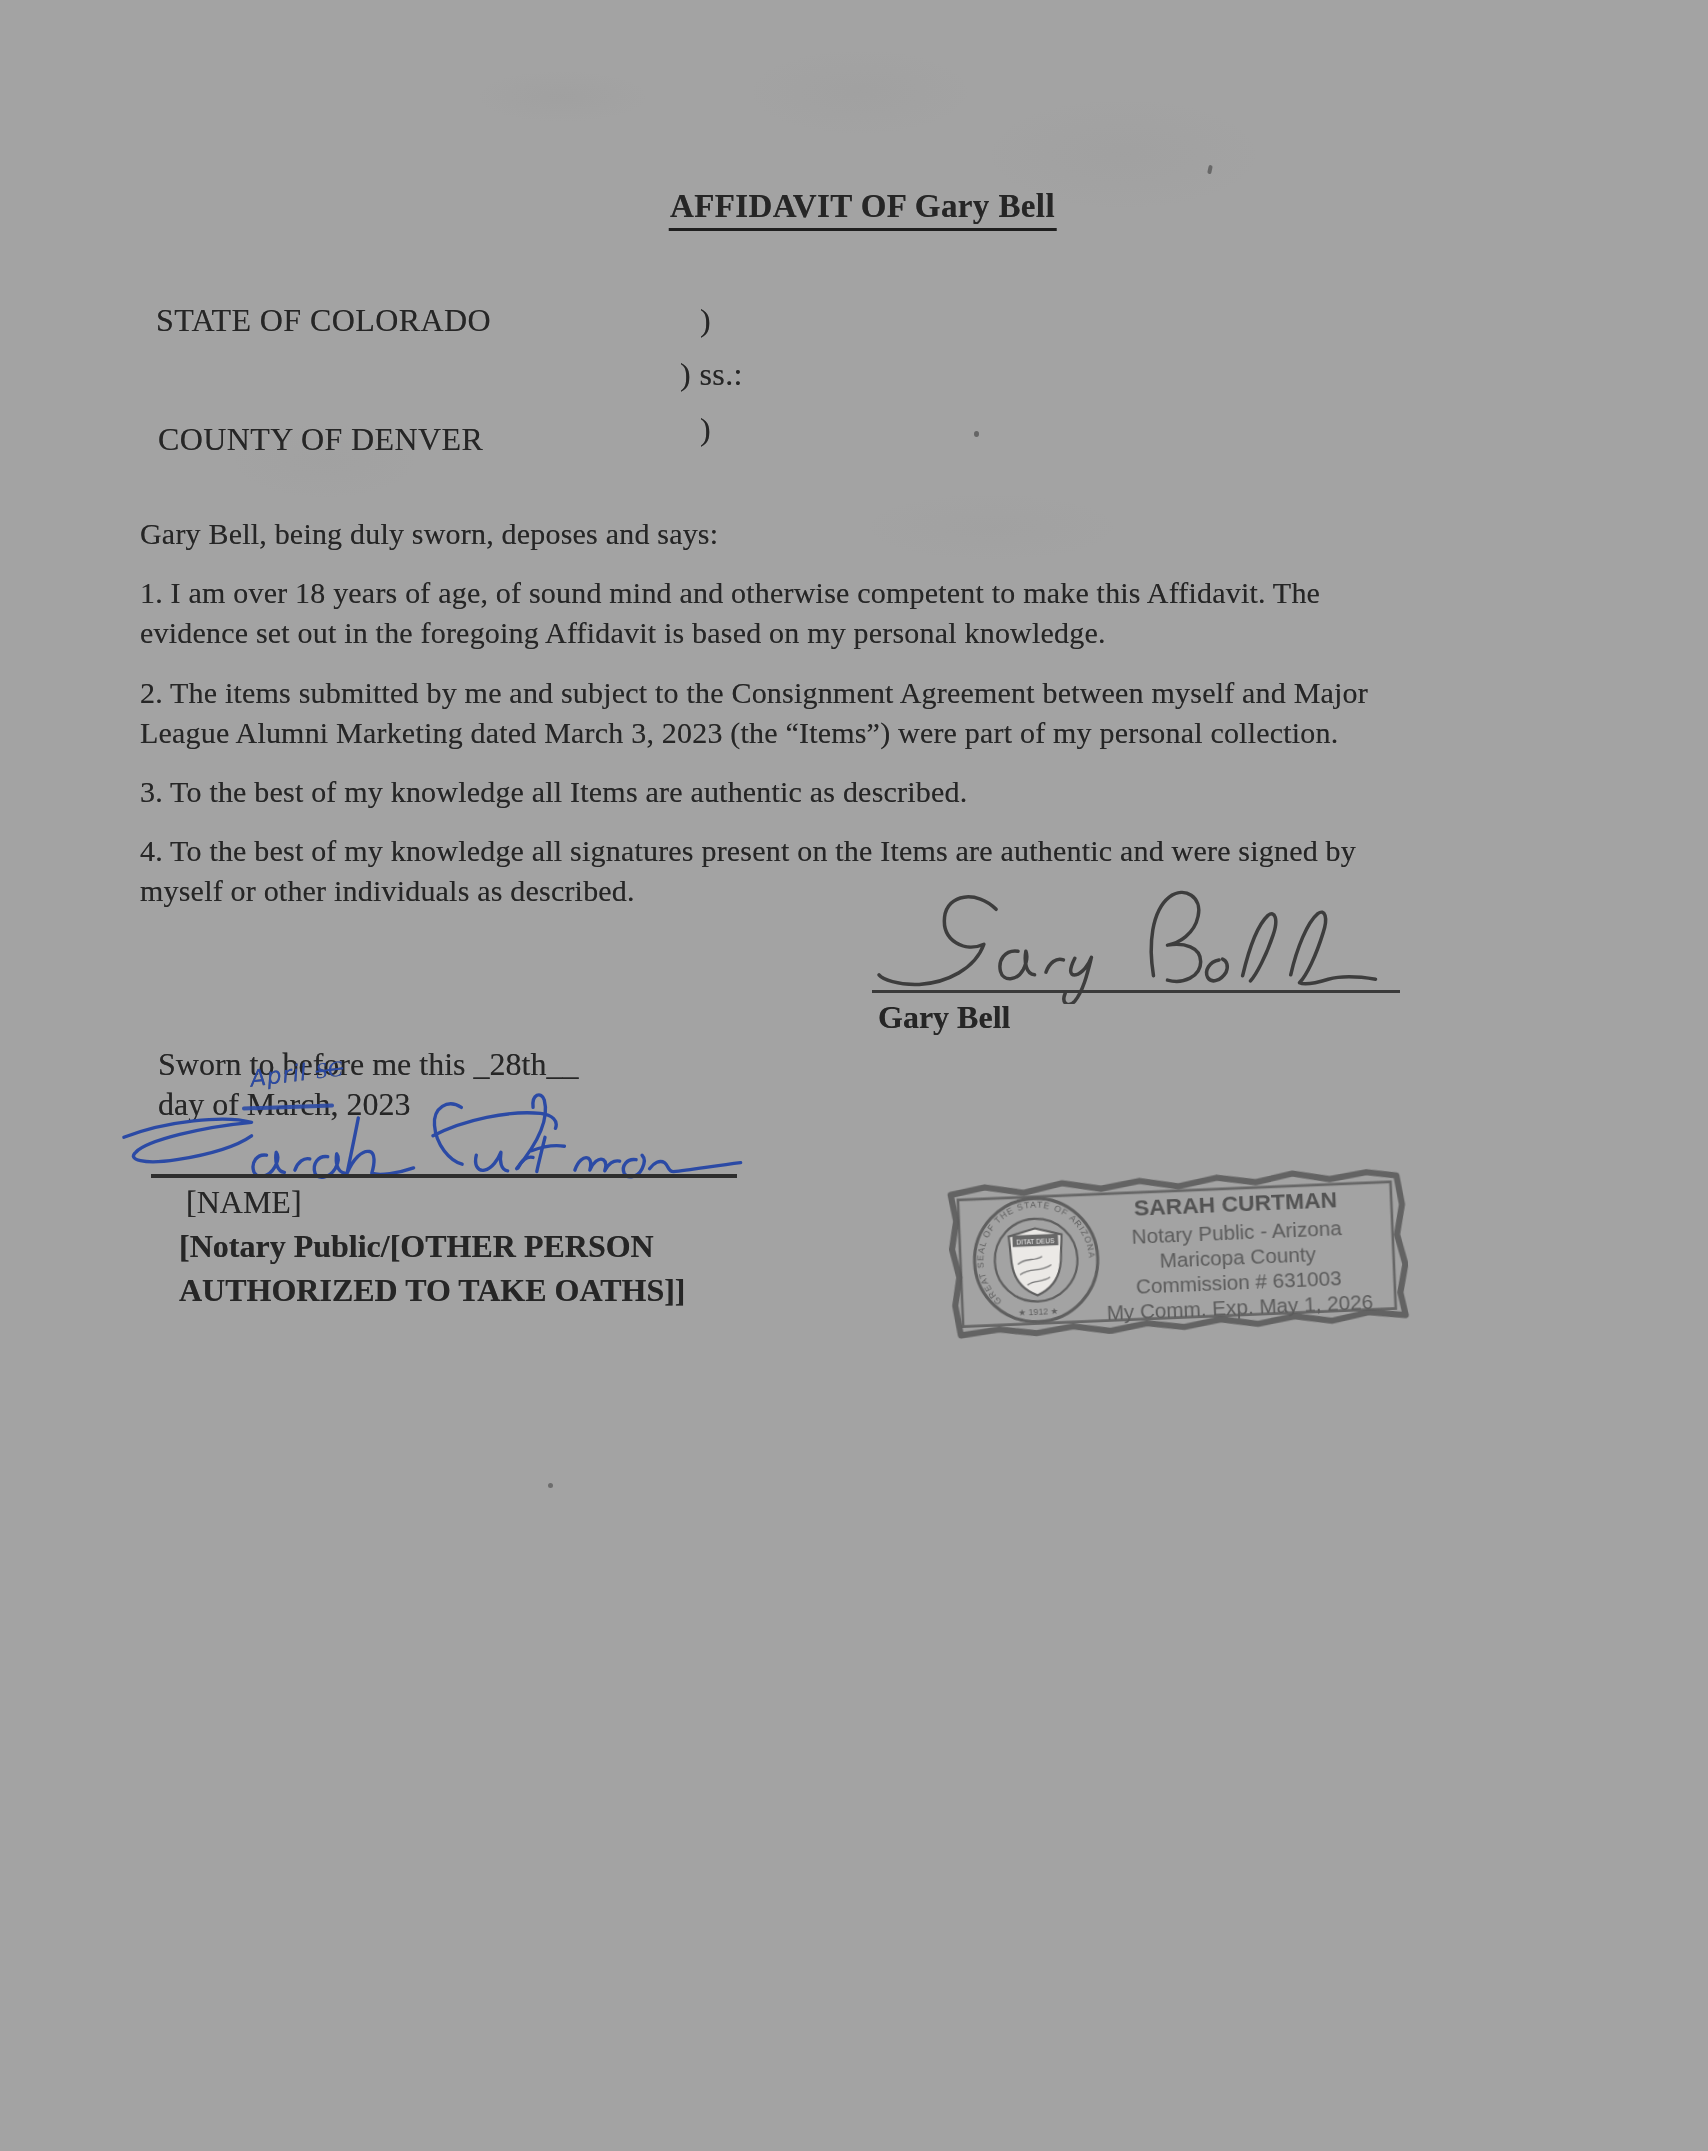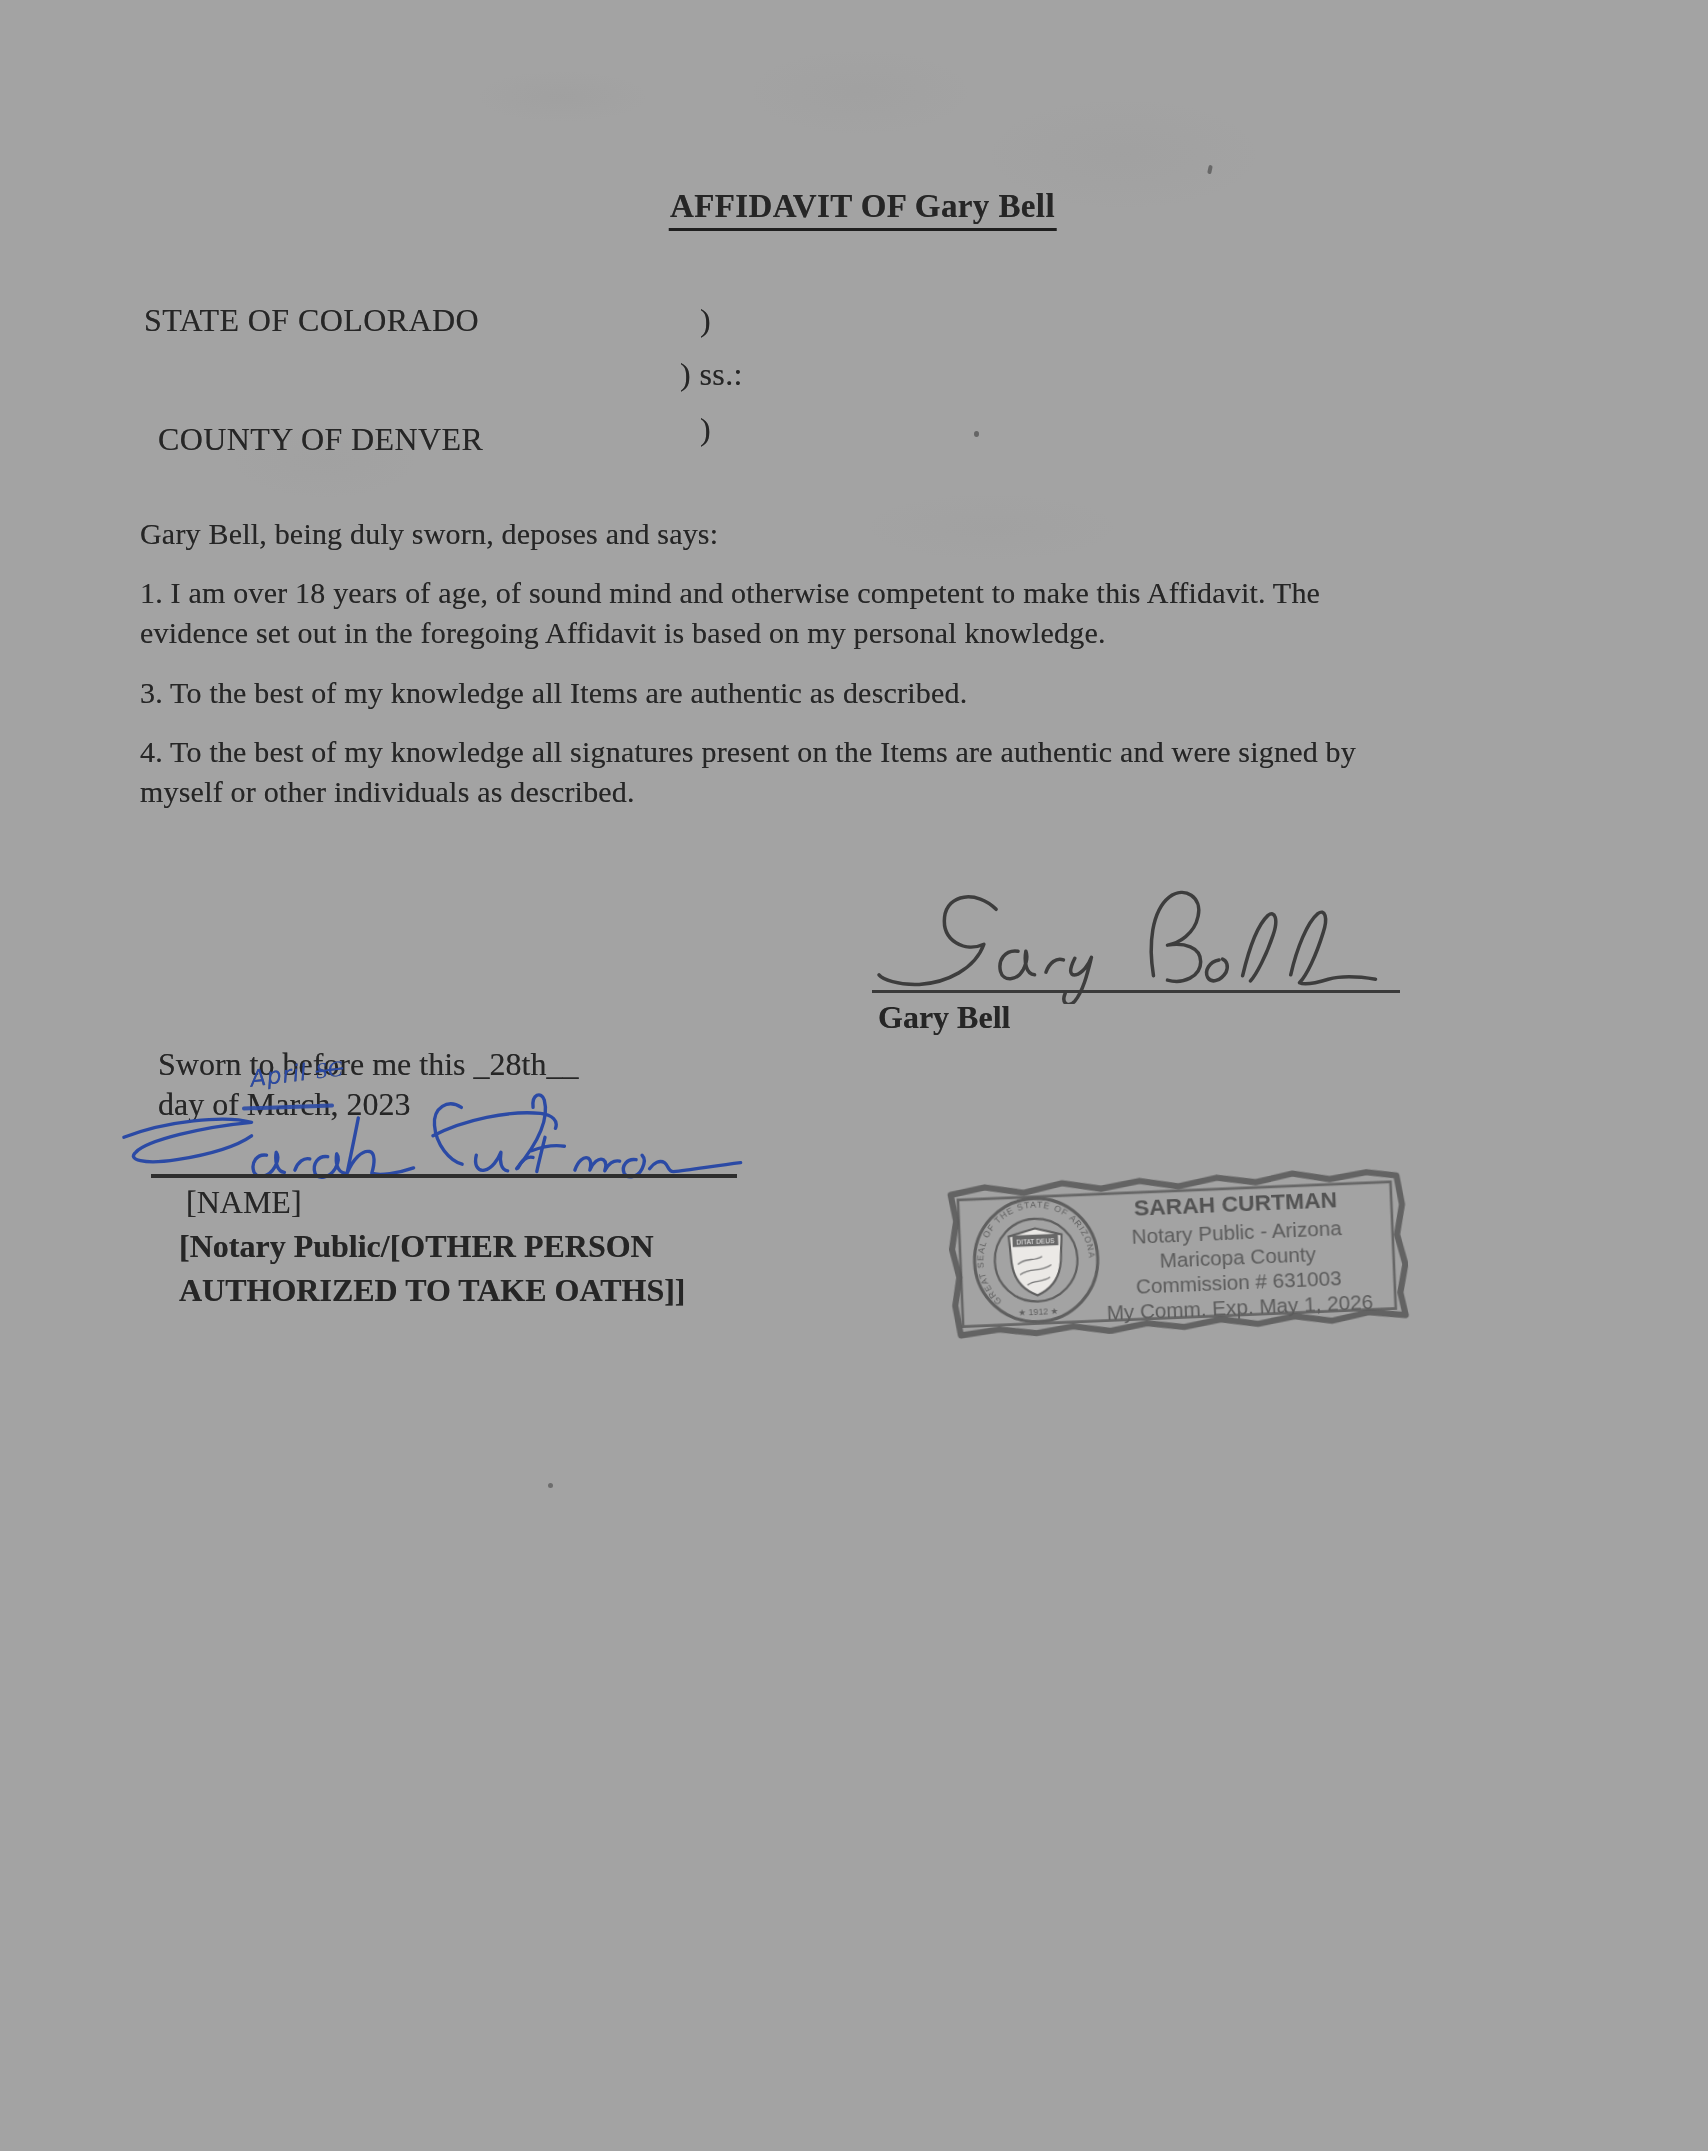--- a/index.html
+++ b/index.html
@@ -52,30 +52,32 @@
   <div class="abs smudge" style="left:983px;top:97px;width:281px;height:114px;background:radial-gradient(closest-side,rgba(120,120,120,.05),rgba(120,120,120,0));"></div>
   <div class="abs smudge" style="left:228px;top:421px;width:193px;height:79px;background:radial-gradient(closest-side,rgba(120,120,120,.04),rgba(120,120,120,0));"></div>
   <div class="abs smudge" style="left:860px;top:492px;width:263px;height:70px;background:radial-gradient(closest-side,rgba(120,120,120,.04),rgba(120,120,120,0));"></div>
 
   <div class="abs artifact" style="left:1208px;top:165px;width:3.5px;height:8.8px;border-radius:2.6px;transform:rotate(12deg);opacity:.65;"></div>
   <div class="abs artifact" style="left:974px;top:431px;width:5.3px;height:6.1px;opacity:.7;"></div>
   <div class="abs artifact" style="left:548px;top:1483px;width:5.3px;height:5.3px;opacity:.6;"></div>
 
   <div class="abs serif doc-title">AFFIDAVIT OF Gary Bell</div>
 
-  <div class="abs serif venue" style="left:144px;top:302px;">STATE OF COLORADO</div>
+  <div class="abs serif venue" style="left:156px;top:302px;">STATE OF COLORADO</div>
   <div class="abs serif venue" style="left:700px;top:302px;">)</div>
   <div class="abs serif venue" style="left:680px;top:356px;">) ss.:</div>
   <div class="abs serif venue" style="left:158px;top:401px;margin-top:20px;">COUNTY OF DENVER</div>
   <div class="abs serif venue" style="left:700px;top:411px;">)</div>
 
   <div class="abs serif bodytext">
     <p>Gary Bell, being duly sworn, deposes and says:</p>
     <p>1. I am over 18 years of age, of sound mind and otherwise competent to make this Affidavit. The
 evidence set out in the foregoing Affidavit is based on my personal knowledge.</p>
+    <p>2. The items submitted by me and subject to the Consignment Agreement between myself and Major
+League Alumni Marketing dated March 3, 2023 (the “Items”) were part of my personal collection.</p>
     <p>3. To the best of my knowledge all Items are authentic as described.</p>
     <p>4. To the best of my knowledge all signatures present on the Items are authentic and were signed by
 myself or other individuals as described.</p>
   </div>
 
   <svg class="abs" style="left:865px;top:888px;" width="542" height="116" viewBox="0 0 620 132" fill="none" stroke="#3d3d3d" stroke-width="4" stroke-linecap="round" stroke-linejoin="round">
     <path d="M 150,24 C 128,2 94,6 91,33 C 88,60 114,74 136,64 C 126,92 94,108 62,110 C 38,111 20,104 16,99"></path>
     <path d="M 175,72 C 160,70 152,82 155,95 C 158,107 174,106 181,93 C 185,85 186,77 184,72 C 182,84 184,98 194,99"></path>
     <path d="M 207,96 C 211,85 219,79 227,82"></path>
     <path d="M 240,80 C 234,92 233,100 241,99 C 249,97 256,87 259,79 C 255,95 250,117 240,129 C 233,137 224,132 229,120"></path>

